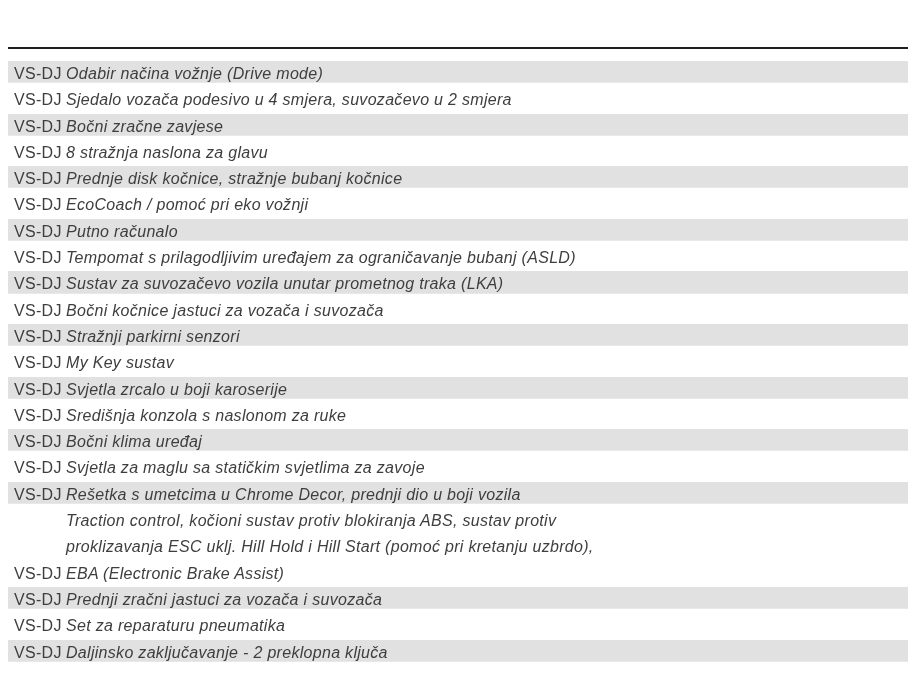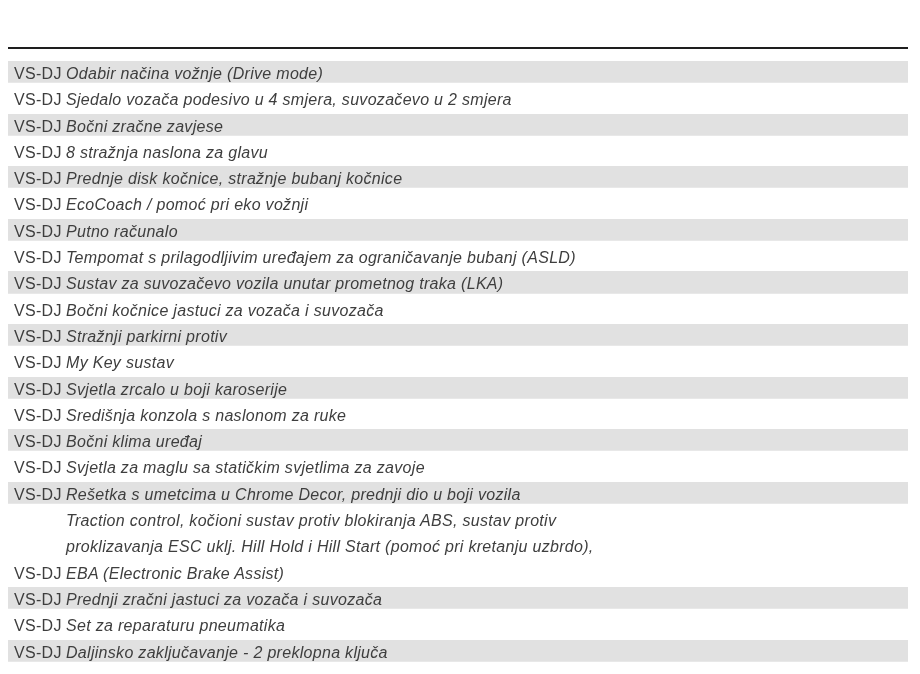--- a/index.html
+++ b/index.html
@@ -82,21 +82,21 @@
       <div class="row striped">
         <span class="code">VS-DJ</span>
         <span class="text">Sustav za suvozačevo vozila unutar prometnog traka (LKA)</span>
       </div>
       <div class="row">
         <span class="code">VS-DJ</span>
         <span class="text">Bočni kočnice jastuci za vozača i suvozača</span>
       </div>
       <div class="row striped">
         <span class="code">VS-DJ</span>
-        <span class="text">Stražnji parkirni protiv</span>
+        <span class="text">Stražnji parkirni senzori</span>
       </div>
       <div class="row">
         <span class="code">VS-DJ</span>
         <span class="text">My Key sustav</span>
       </div>
       <div class="row striped">
         <span class="code">VS-DJ</span>
         <span class="text">Svjetla zrcalo u boji karoserije</span>
       </div>
       <div class="row">

